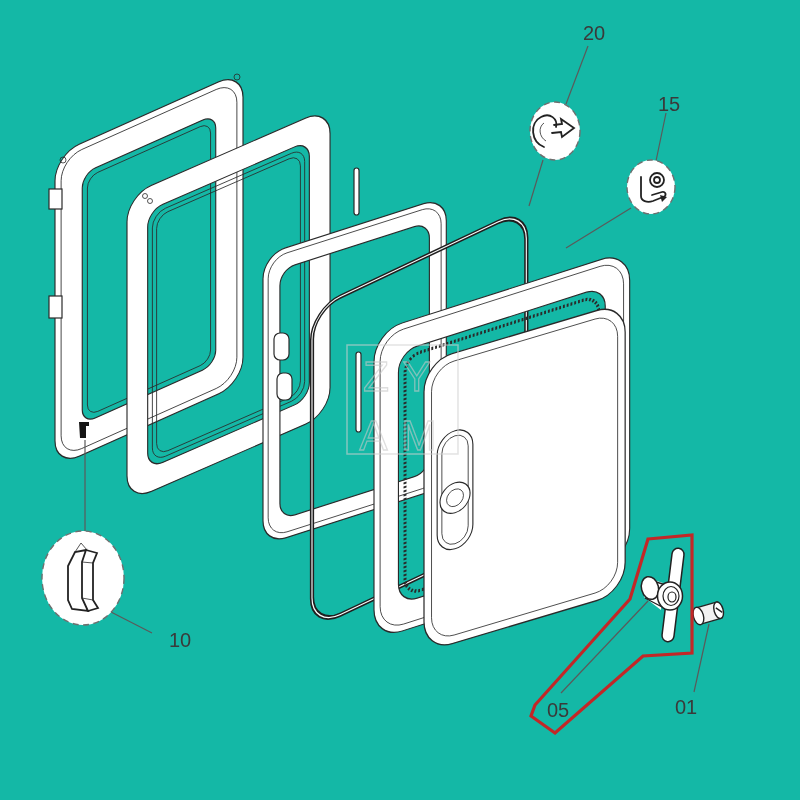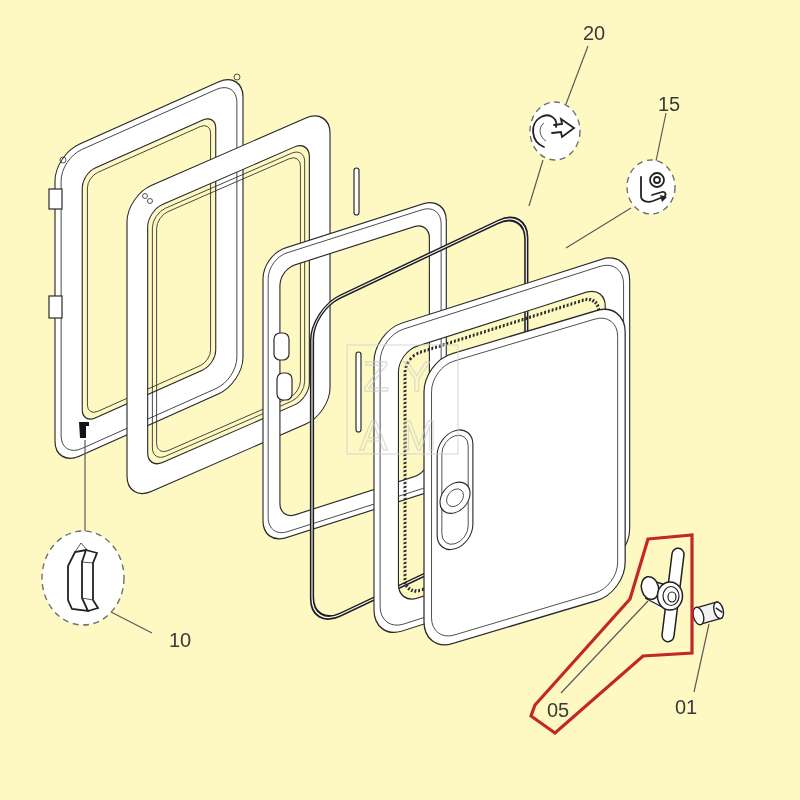--- a/index.html
+++ b/index.html
@@ -1,16 +1,16 @@
 <!DOCTYPE html>
 <html><head>
 <meta charset="utf-8">
 <style>
   html,body{margin:0;padding:0;background:#ffffff;}
-  .stage{position:relative;width:800px;height:800px;background:#fef9c3;overflow:hidden;
+  .stage{position:relative;width:800px;height:800px;background:#14b8a6;overflow:hidden;
          font-family:"Liberation Sans", sans-serif;}
   svg{position:absolute;left:0;top:0;}
   .ln{stroke:#2a2a2a;stroke-width:1.2;fill:none;}
   .lnf{stroke:#2a2a2a;stroke-width:1.2;fill:#ffffff;}
   .thin{stroke:#2a2a2a;stroke-width:0.8;fill:none;}
   .leader{stroke:#5a5a5a;stroke-width:1.2;fill:none;}
   .callout{stroke:#6f6f6f;stroke-width:1.4;fill:#ffffff;stroke-dasharray:6 4.5;}
   .glyph{stroke:#222;stroke-width:1.8;fill:none;stroke-linecap:round;}
   .part-label{font-size:20px;fill:#3a3a3a;}
   .wm{opacity:0.6;}

